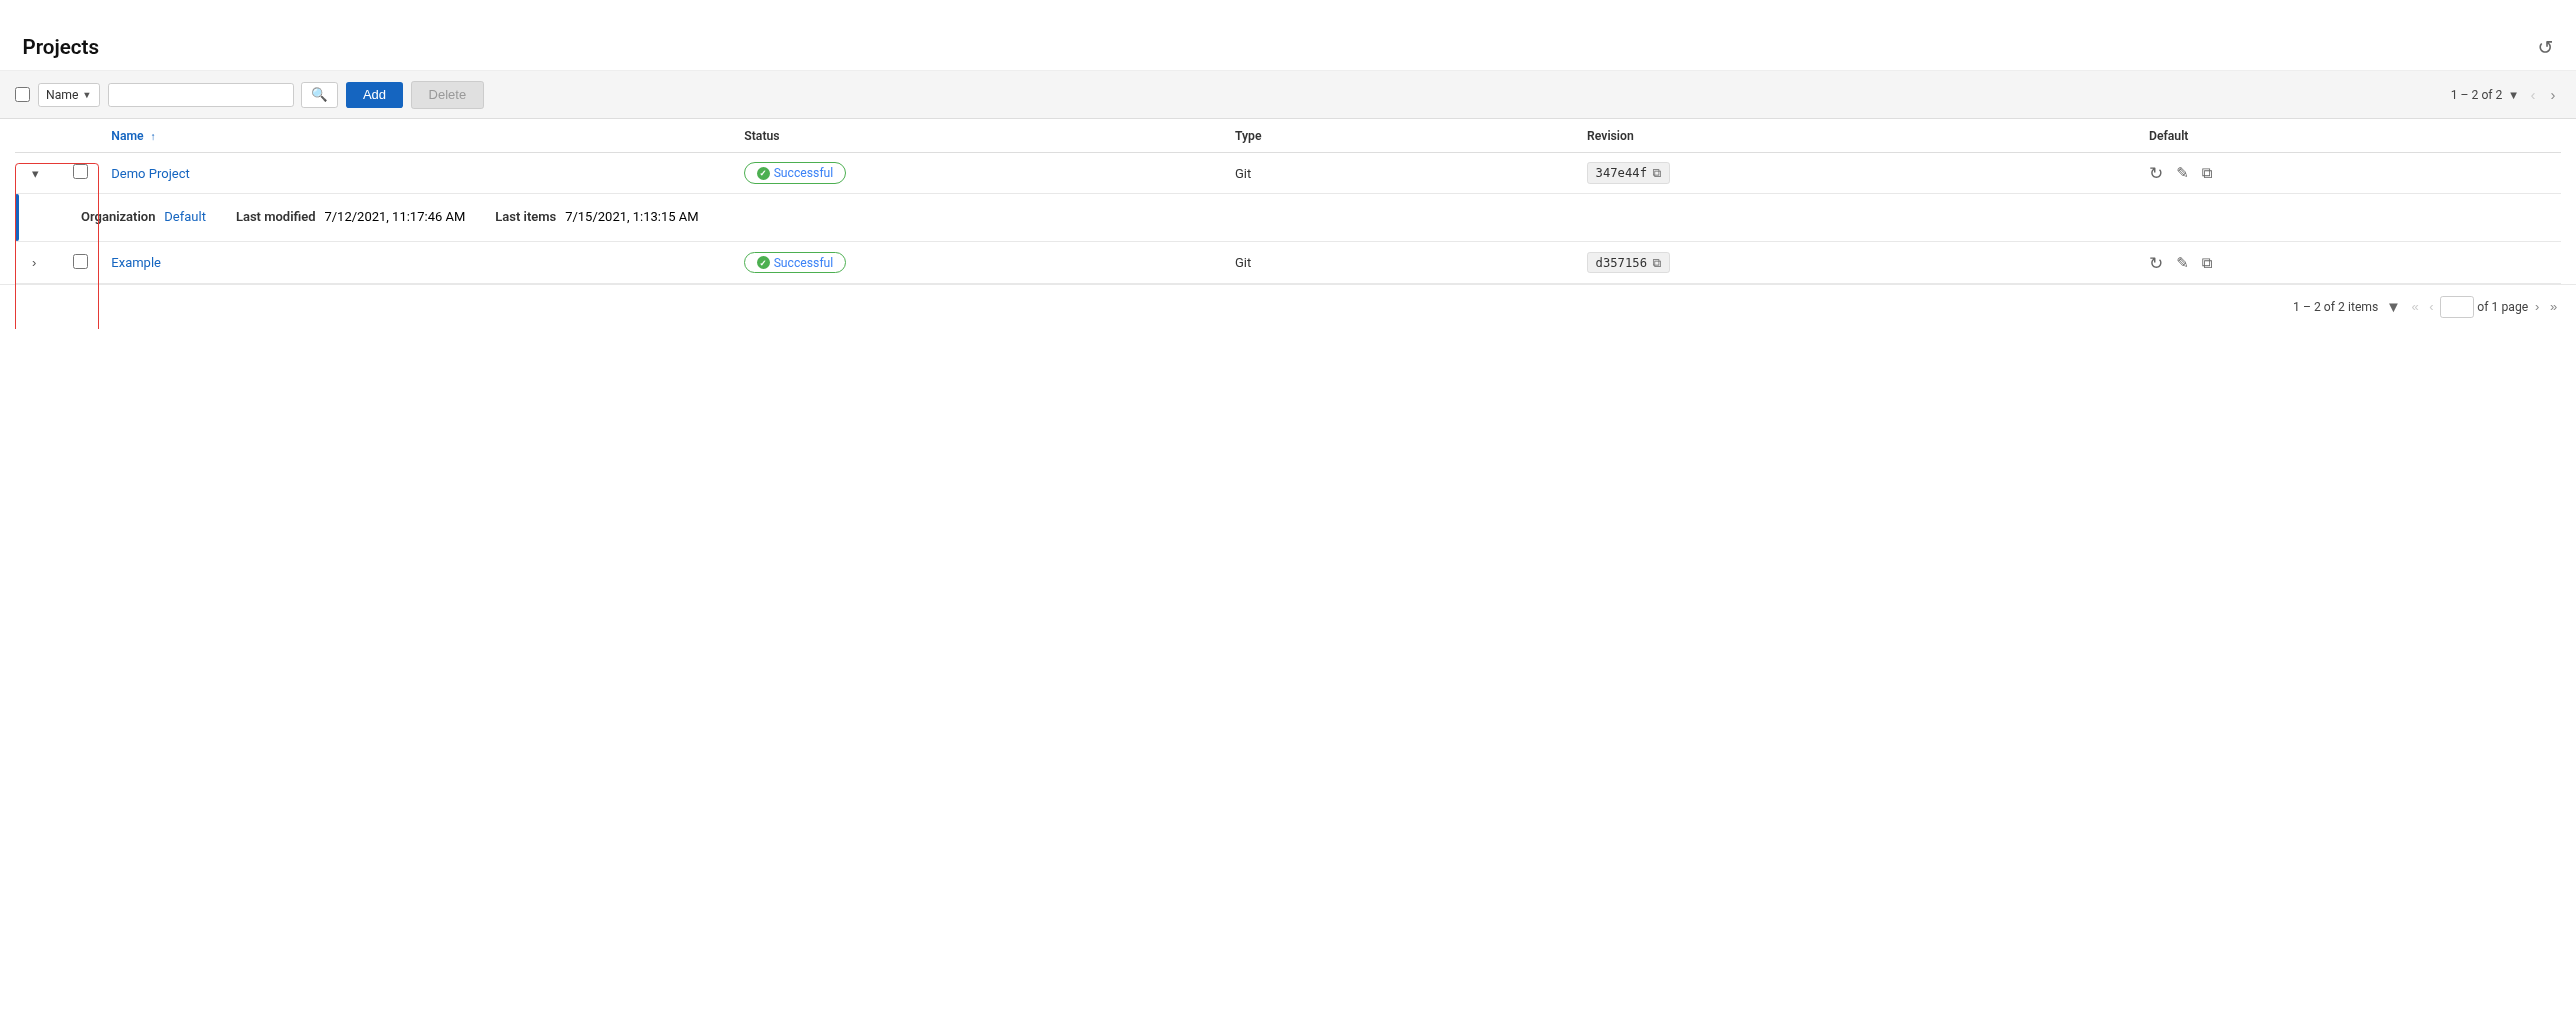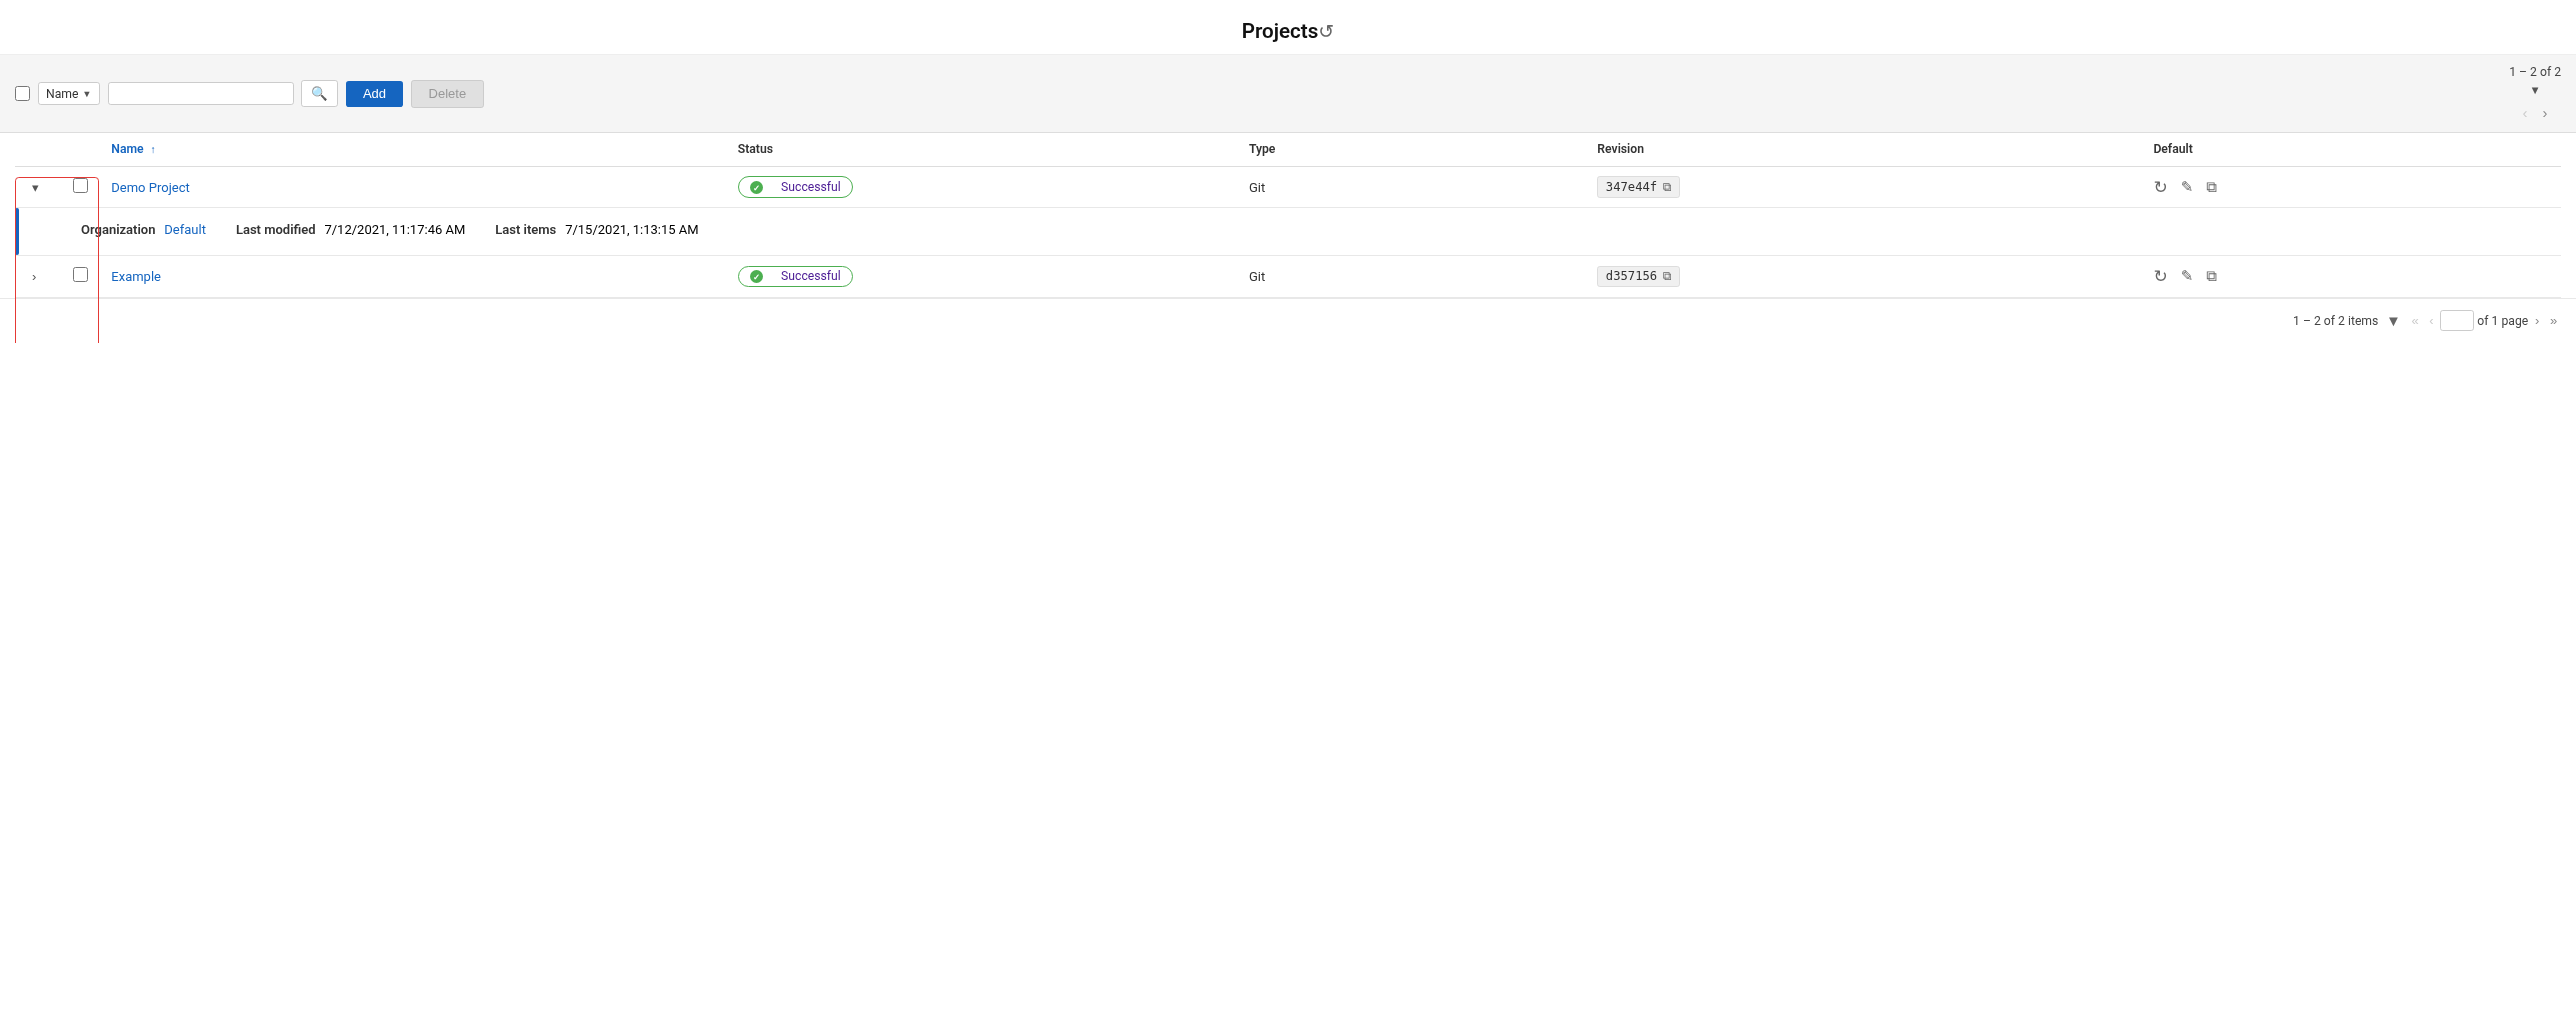--- a/index.html
+++ b/index.html
@@ -6,22 +6,23 @@
     body {
       font-family: -apple-system, BlinkMacSystemFont, 'Segoe UI', Roboto, Arial, sans-serif;
       background: #fff;
       color: #333;
       font-size: 13px;
     }
     .page-header {
       padding: 19px 22.5px 11.3px;
       display: flex;
       align-items: center;
-      justify-content: center;
+      justify-content: space-between;
       border-bottom: 0.9px solid #eee;
+      margin-top: 16px;
     }
     .page-title {
       font-size: 20.6px;
       font-weight: 600;
       color: #111;
     }
     .history-icon {
       font-size: 19px;
       color: #666;
       cursor: pointer;
@@ -39,21 +40,20 @@
       align-items: center;
       gap: 7.5px;
       flex: 1;
     }
     .toolbar-right {
       display: flex;
       align-items: center;
       gap: 5.6px;
       font-size: 12.2px;
       color: #444;
-      flex-direction: column;
     }
     .checkbox {
       width: 15px;
       height: 15px;
       cursor: pointer;
     }
     .name-filter {
       display: flex;
       align-items: center;
       border: 0.9px solid #ccc;
@@ -170,27 +170,27 @@
       padding: 1.9px 5.6px;
     }
     .project-name-link {
       color: #1565c0;
       font-weight: 400;
       text-decoration: none;
       cursor: pointer;
     }
     .status-badge {
       display: inline-flex;
-      align-items: flex-end;
-      gap: 18px;
+      align-items: center;
+      gap: 4px;
       border: 0.9px solid #4caf50;
       border-radius: 19px;
       padding: 2.8px 11.3px;
       font-size: 12.2px;
-      color: #4c1d95;
+      color: #3b82f6;
     }
     .status-dot {
       width: 13px;
       height: 13px;
       background: #4caf50;
       border-radius: 50%;
       display: flex;
       align-items: center;
       justify-content: center;
     }

